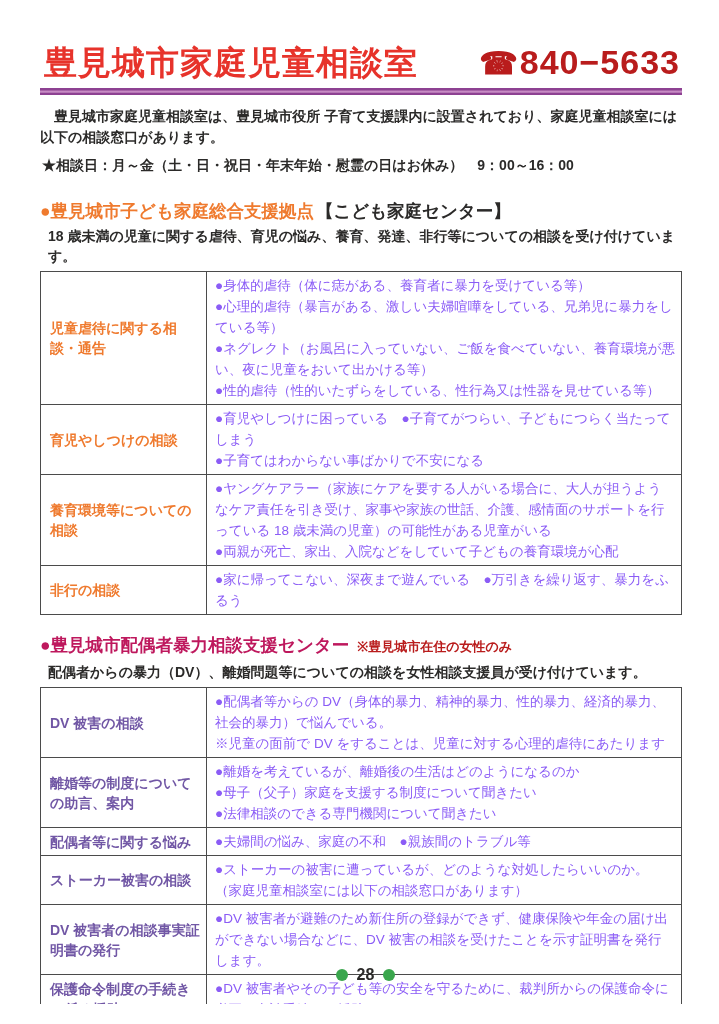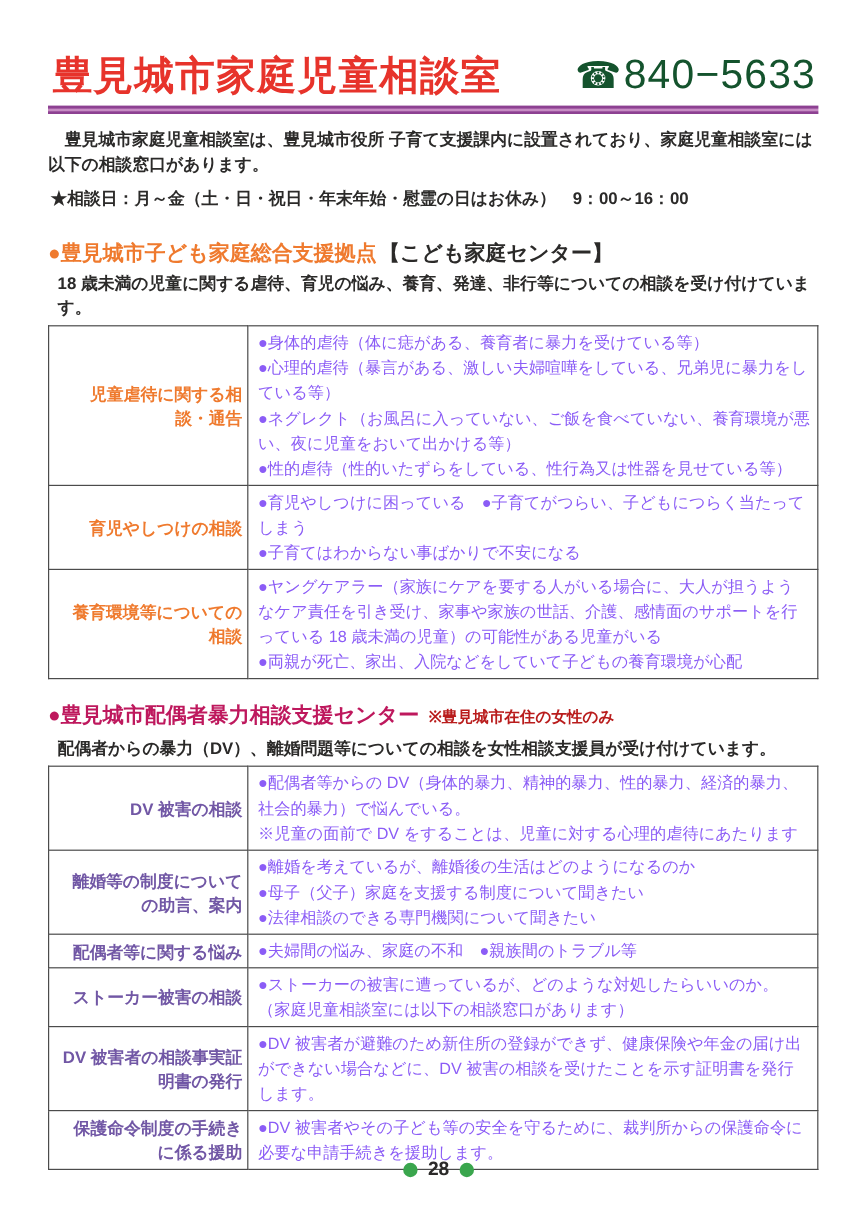--- a/index.html
+++ b/index.html
@@ -16,21 +16,21 @@
   
   .header-row {
     display:flex; justify-content:space-between; align-items:flex-end;
     padding:0 2px 0 4px;
   }
   .doc-title {
     margin:0; font-size:33px; font-weight:bold; color:#e7332b; letter-spacing:1px;
     line-height:1.1;
   }
   .phone {
-    font-size:34px; font-weight:400; color:#14532d; letter-spacing:1px; line-height:1.1;
+    font-size:34px; font-weight:700; color:#b91c1c; letter-spacing:1px; line-height:1.1;
     white-space:nowrap;
     text-align:right;
   }
   .phone .glyph { font-size:31px; margin-right:1px; }
   .title-bar {
     height:7px; margin-top:7px;
     background:linear-gradient(to bottom,#8d4192 0%,#8d4192 28%,#c78cc4 45%,#c78cc4 60%,#8d4192 75%,#8d4192 100%);
   }
   
   .intro {
@@ -47,21 +47,21 @@
   .sec-heading .note { color:#b91c1c; font-size:13px; font-weight:600; margin-left:8px; }
   .sec-sub { margin:4px 0 5px 8px; font-size:14px; font-weight:600; line-height:20px; }
   .h-kodomo { margin-top:25px; }
   .h-dv     { margin-top:19px; }
   
   table.info {
     width:100%; border-collapse:collapse; table-layout:fixed;
   }
   table.info th, table.info td { border:1.5px solid #4b4b4b; }
   table.info th {
-    width:152px; text-align:right; vertical-align:middle;
+    width:152px; text-align:left; vertical-align:middle;
     font-size:14px; font-weight:700; line-height:20px;
     padding:3px 4px 3px 9px;
   }
   table.kodomo th { color:#ef7a2e; }
   table.dv th     { color:#7157a5; }
   table.info td {
     vertical-align:middle;
     font-size:13.5px; font-weight:500; line-height:21px;
     padding:3px 6px 3px 8px; color:#8b5cf6;
   }
@@ -113,20 +113,26 @@
         <span class="line">●子育てはわからない事ばかりで不安になる</span>
       </td>
     </tr>
     <tr>
       <th>養育環境等についての相談</th>
       <td>
         <span class="line">●ヤングケアラー（家族にケアを要する人がいる場合に、大人が担うようなケア責任を引き受け、家事や家族の世話、介護、感情面のサポートを行っている 18 歳未満の児童）の可能性がある児童がいる</span>
         <span class="line">●両親が死亡、家出、入院などをしていて子どもの養育環境が心配</span>
       </td>
     </tr>
+    <tr>
+      <th>非行の相談</th>
+      <td>
+        <span class="line">●家に帰ってこない、深夜まで遊んでいる　●万引きを繰り返す、暴力をふるう</span>
+      </td>
+    </tr>
   </tbody>
     </table>
 
   <h2 class="sec-heading h-dv">
     <span class="main-purple">●豊見城市配偶者暴力相談支援センター</span><span class="note">※豊見城市在住の女性のみ</span>
   </h2>
   <p class="sec-sub">配偶者からの暴力（DV）、離婚問題等についての相談を女性相談支援員が受け付けています。</p>
 
   <table class="info dv">
     <tbody>

